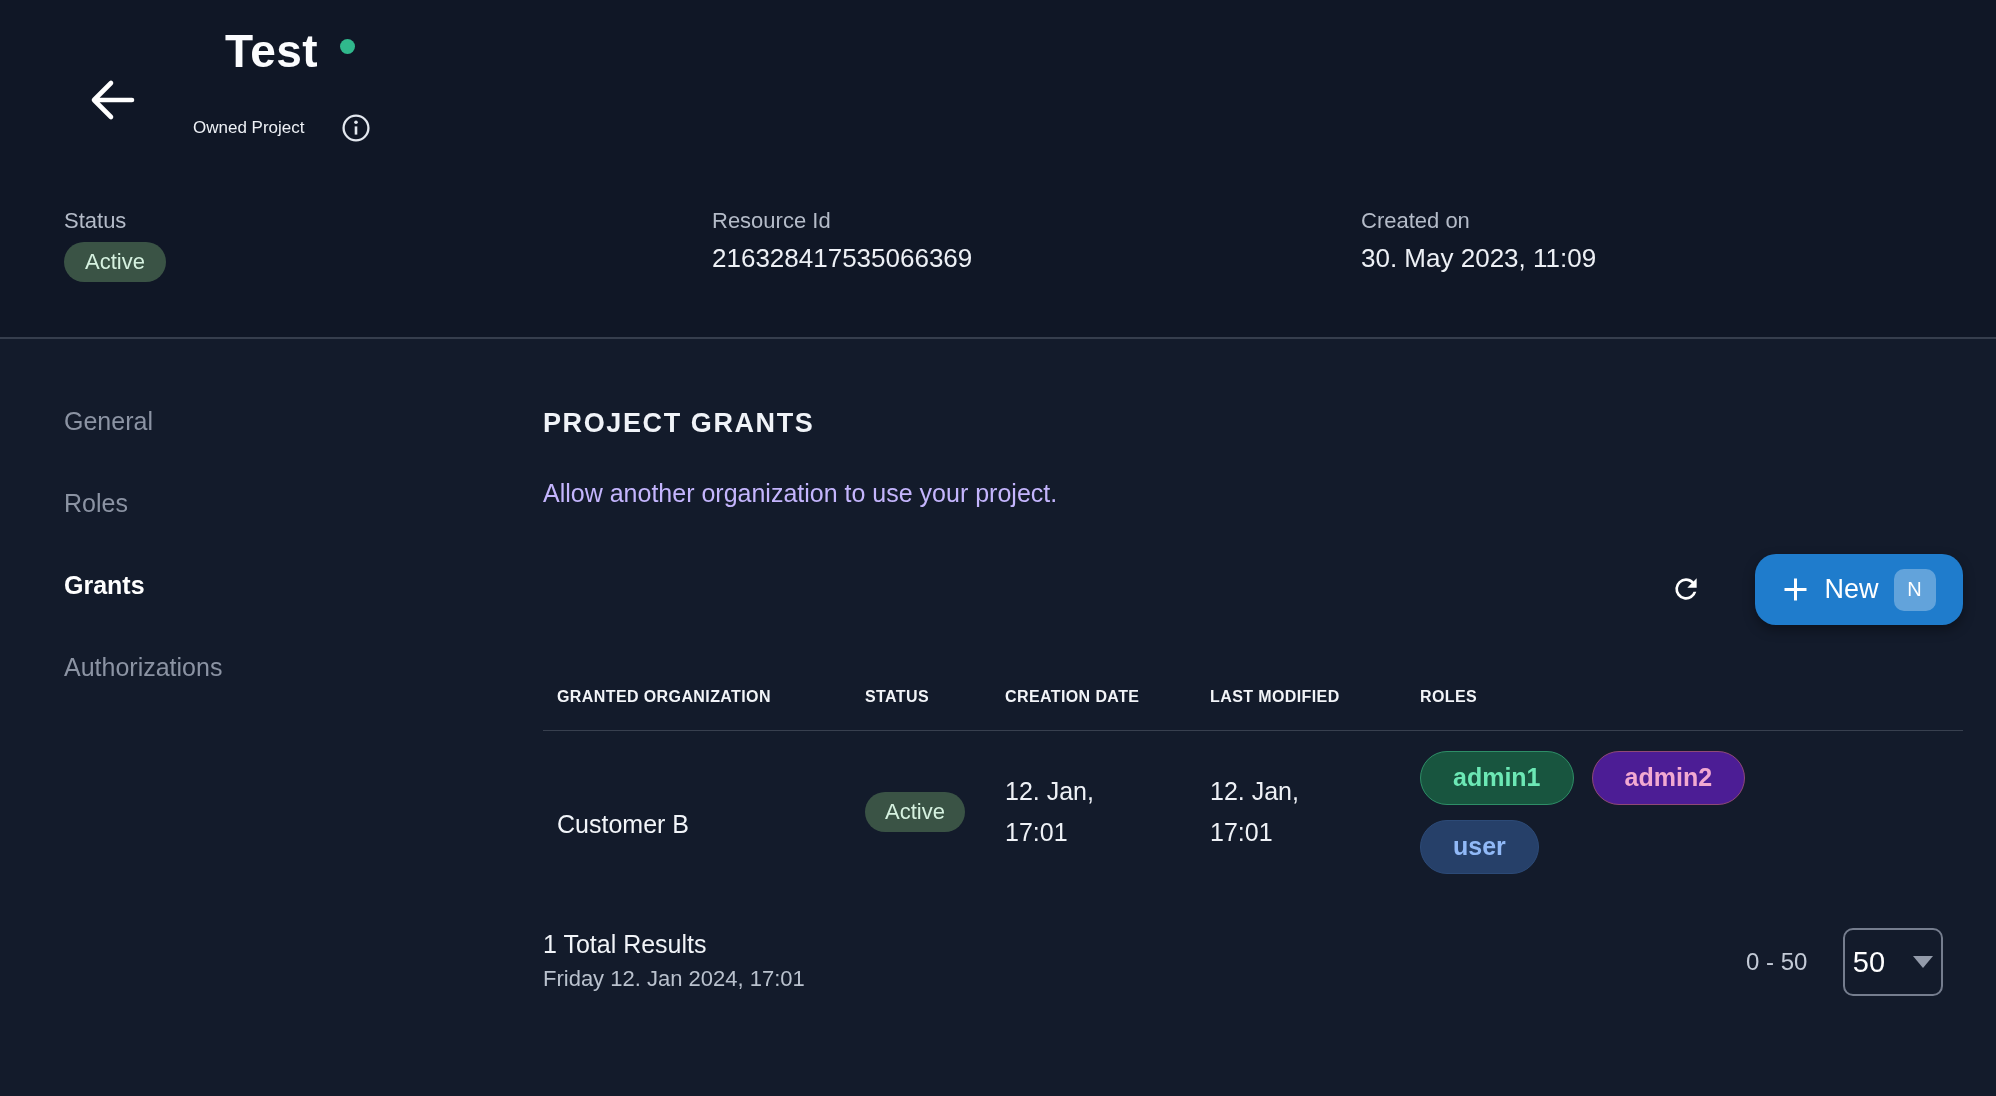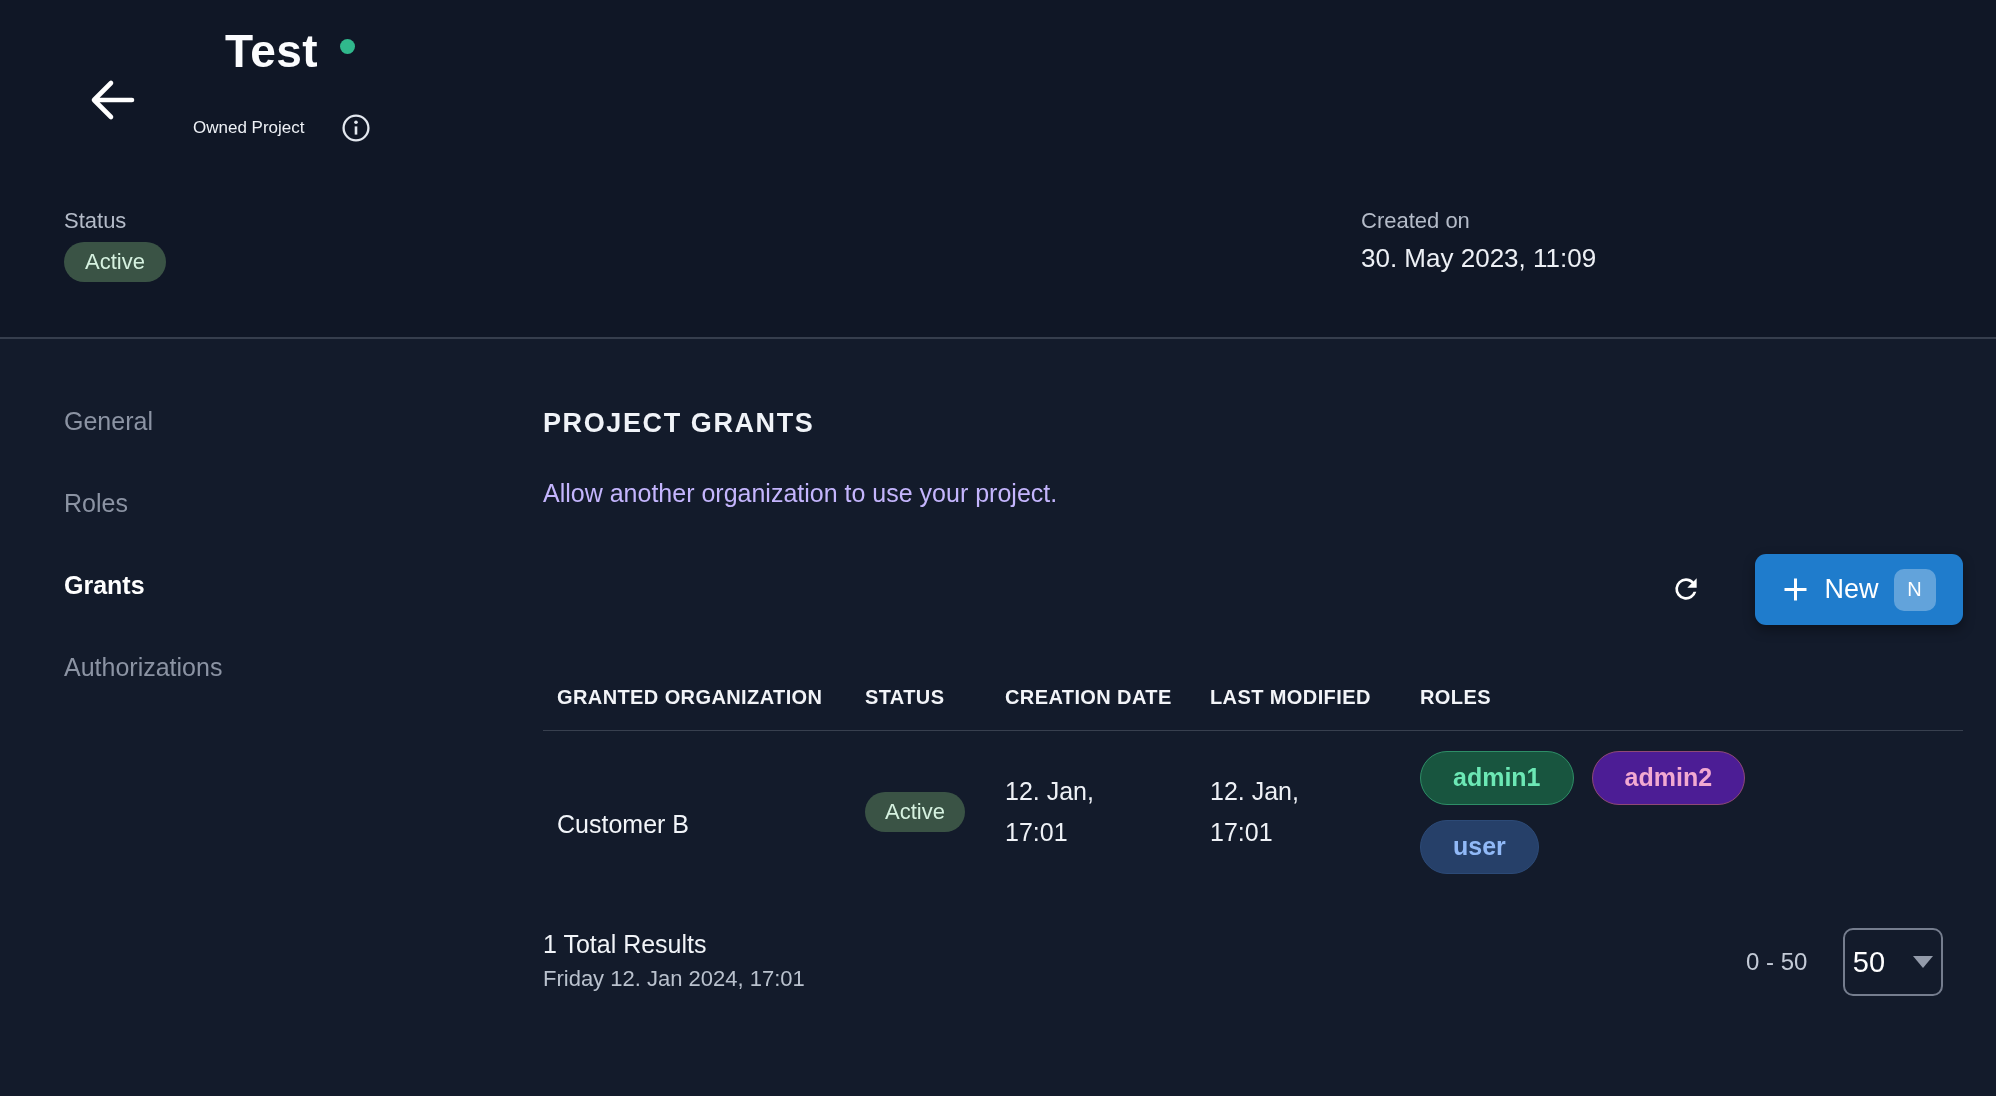--- a/index.html
+++ b/index.html
@@ -68,21 +68,21 @@
     position: absolute; left: 543px; top: 479px;
     font-size: 25px; color: #c4b5fd; text-align: right;
   }
   .refresh-btn {
     position: absolute; left: 1666px; top: 569px; width: 40px; height: 40px;
     background: transparent; border: none; cursor: pointer;
     display: flex; align-items: center; justify-content: center;
   }
   .new-btn {
     position: absolute; left: 1755px; top: 554px; width: 208px; height: 71px;
-    background: #1f7ccc; border: none; border-radius: 11px; cursor: pointer;
+    background: #1f7ccc; border: none; border-radius: 21px; cursor: pointer;
     display: flex; align-items: center; justify-content: center; gap: 15px;
     box-shadow: 0 5px 12px rgba(0,0,0,0.35);
   }
   .new-btn .label { font-size: 27px; color: #ffffff; font-weight: 400; }
   .new-kbd {
     width: 42px; height: 42px; border-radius: 10px;
     background: rgba(255,255,255,0.30);
     display: flex; align-items: center; justify-content: center;
     font-size: 20px; color: #ffffff;
   }
@@ -92,21 +92,21 @@
   .t-head, .t-row {
     display: grid;
     grid-template-columns: 322px 140px 205px 210px 1fr;
     align-items: center;
   }
   .t-head {
     height: 67px;
     border-bottom: 1px solid #38404f;
   }
   .t-head .th {
-    font-size: 20px; font-weight: 700; letter-spacing: 0.4px; color: #f2f4f8;
+    font-size: 16px; font-weight: 700; letter-spacing: 0.4px; color: #f2f4f8;
   }
   .t-head .th:first-child, .t-row .td:first-child { padding-left: 14px; }
   .t-row { height: 162px; cursor: pointer; }
   .td-org { font-size: 25px; color: #f2f5f9; margin-top: 24px; }
   .row-pill {
     display: inline-flex; align-items: center; justify-content: center;
     height: 40px; padding: 0 20px;
     background: #3a5345; border-radius: 20px;
     font-size: 22px; color: #d6f2e0;
   }
@@ -176,20 +176,24 @@
           </svg>
         </span>
       </button>
     </div>
 
     <div class="meta-col status">
       <div class="meta-label">Status</div>
       <span class="status-pill">Active</span>
     </div>
 
+    <div class="meta-col resource">
+      <div class="meta-label">Resource Id</div>
+      <div class="meta-value">216328417535066369</div>
+    </div>
 
     <div class="meta-col created">
       <div class="meta-label">Created on</div>
       <div class="meta-value">30. May 2023, 11:09</div>
     </div>
 
   </header>
 
   <nav class="side-nav">
     <a class="nav-0">General</a>

